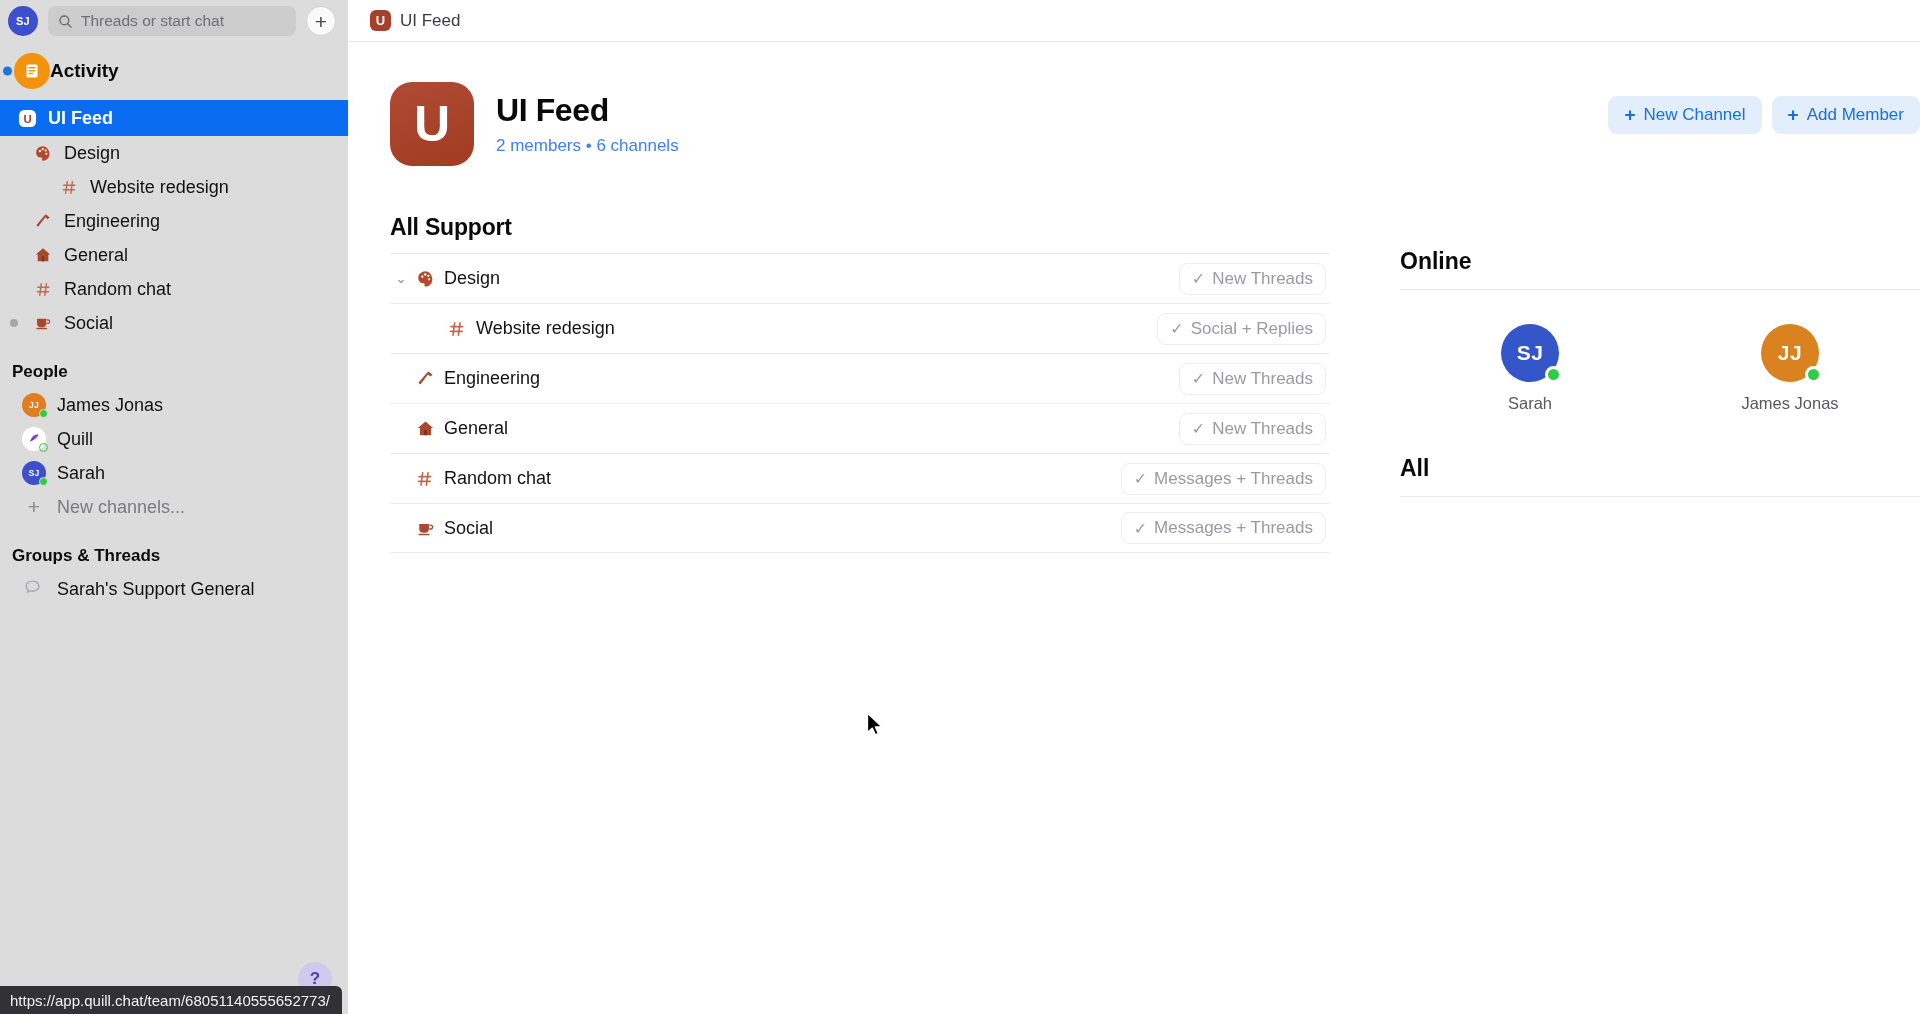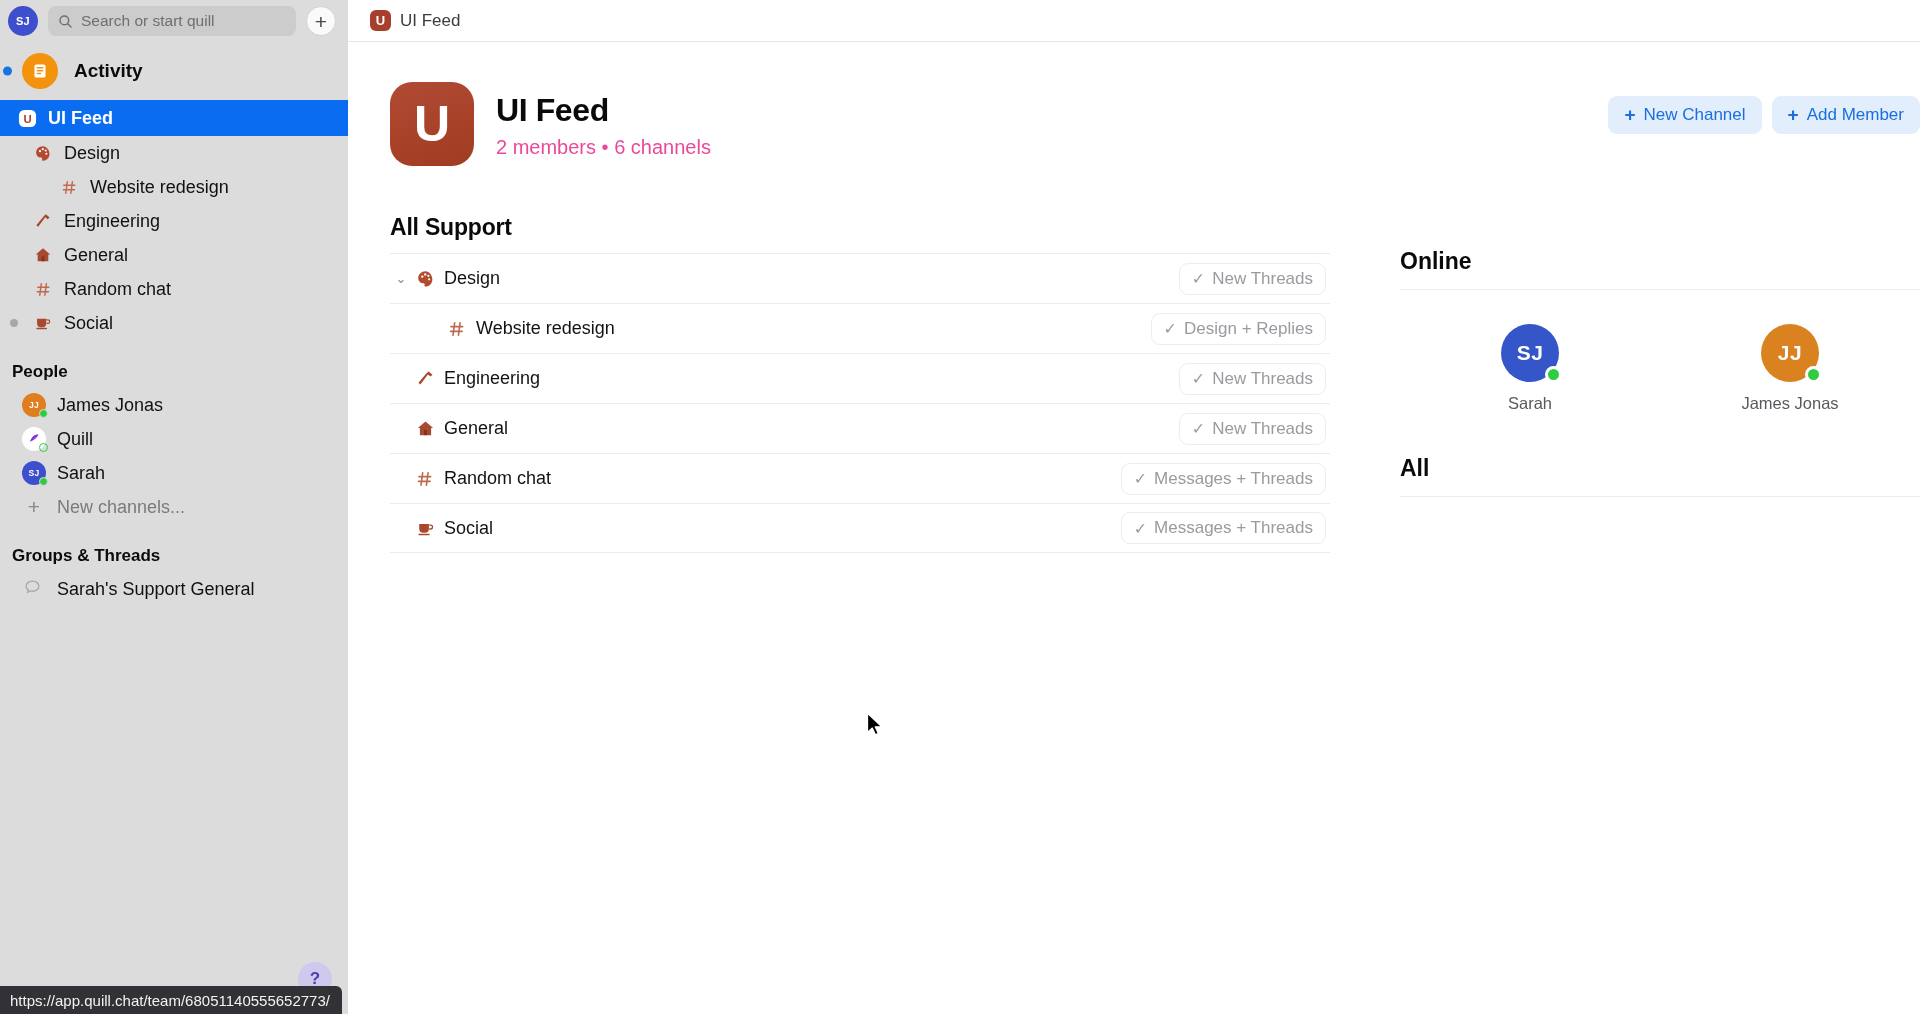--- a/index.html
+++ b/index.html
@@ -41,22 +41,22 @@
   .sb-search .ph { color: #6e6e73; font-size: 15.5px; }
   .sb-plus {
     width: 30px; height: 30px; border-radius: 50%;
     background: #fafafa; border: 1px solid #d2d2d2;
     display: flex; align-items: center; justify-content: center;
     color: #4a4a4a; font-size: 21px; line-height: 1; font-weight: 300;
     flex: 0 0 30px;
   }
 
   .sb-big {
-    display: flex; align-items: center; gap: 16px;
-    padding: 8px 0 8px 22px; height: 58px;
+    display: flex; align-items: center; 
+    padding: 8px 0 8px 14px; height: 58px;
     position: relative;
   }
   .sb-big .glyph {
     width: 36px; height: 36px; border-radius: 50%;
     display: flex; align-items: center; justify-content: center;
     flex: 0 0 36px;
   }
   .sb-big .lbl { font-size: 19px; font-weight: 700; color: #0b0b0b; }
   .bluedot {
     position: absolute; left: 3px; top: 50%; transform: translateY(-50%);
@@ -117,21 +117,21 @@
   .hdr { display: flex; align-items: flex-start; gap: 22px; padding-left: 20px; }
   .hdr-logo {
     width: 84px; height: 84px; border-radius: 22px;
     background: linear-gradient(160deg,#b14a33 0%,#a03c22 100%);
     color: #fff; font-size: 50px; font-weight: 700;
     display: flex; align-items: center; justify-content: center;
     flex: 0 0 84px;
   }
   .hdr-txt { padding-top: 10px; }
   .hdr-name { font-size: 32px; font-weight: 700; color: #0a0a0a; letter-spacing: -.4px; }
-  .hdr-meta { font-size: 20px; color: #ec4899; margin-top: 7px; }
+  .hdr-meta { font-size: 17px; color: #3b82f6; margin-top: 7px; }
   .hdr-acts { margin-left: auto; display: flex; gap: 10px; padding-top: 14px; }
   .pillbtn {
     background: #e3eefc; color: #1a6fe0;
     border: none; border-radius: 9px;
     height: 38px; padding: 0 16px;
     font-size: 17px; font-family: inherit; font-weight: 500;
     display: flex; align-items: center; gap: 8px; cursor: pointer;
   }
   .pillbtn .p { font-size: 19px; font-weight: 600; }
 
@@ -201,21 +201,21 @@
 
   <div class="sidebar">
 
     <div class="sb-top">
       <div class="sb-avatar">SJ</div>
       <div class="sb-search">
         <svg width="15" height="15" viewBox="0 0 16 16">
           <circle cx="6.8" cy="6.8" r="4.6" fill="none" stroke="#6e6e73" stroke-width="1.5"></circle>
           <line x1="10.3" y1="10.3" x2="14" y2="14" stroke="#6e6e73" stroke-width="1.5" stroke-linecap="round"></line>
         </svg>
-        <span class="ph">Search or start quill</span>
+        <span class="ph">Threads or start chat</span>
       </div>
       <div class="sb-plus">+</div>
     </div>
 
     <div class="sb-big">
       <span class="bluedot"></span>
       <span class="glyph" style="background:#f3930d">
         <svg width="20" height="20" viewBox="0 0 20 20">
           <rect x="4.5" y="3.5" width="11" height="13" rx="1.6" fill="#fff"></rect>
           <rect x="6.6" y="6" width="6.8" height="1.5" fill="#f3930d"></rect>
@@ -420,21 +420,21 @@
                     <line x1="7.4" y1="3.2" x2="5.6" y2="16.8"></line>
                     <line x1="13.4" y1="3.2" x2="11.6" y2="16.8"></line>
                     <line x1="3.3" y1="7.4" x2="16.3" y2="7.4"></line>
                     <line x1="2.8" y1="12.6" x2="15.8" y2="12.6"></line>
                   </g>
                 </svg>
               </span>
               <span class="chan-name">Website redesign</span>
               <span class="badge">
                 <span class="ck">✓</span>
-                <span>Design + Replies</span>
+                <span>Social + Replies</span>
               </span>
             </div>
 
             <div class="chan-row">
               <span class="chev"></span>
               <span class="chan-ic">
                 <svg width="19" height="19" viewBox="0 0 20 20">
                   <path d="M13.2 2.6 L17.4 6.1 L15.1 8 L12.6 5.9 L4.6 16.3 L2.6 14.6 L11.1 4.4 Z" fill="#a8492f"></path>
                 </svg>
               </span>

